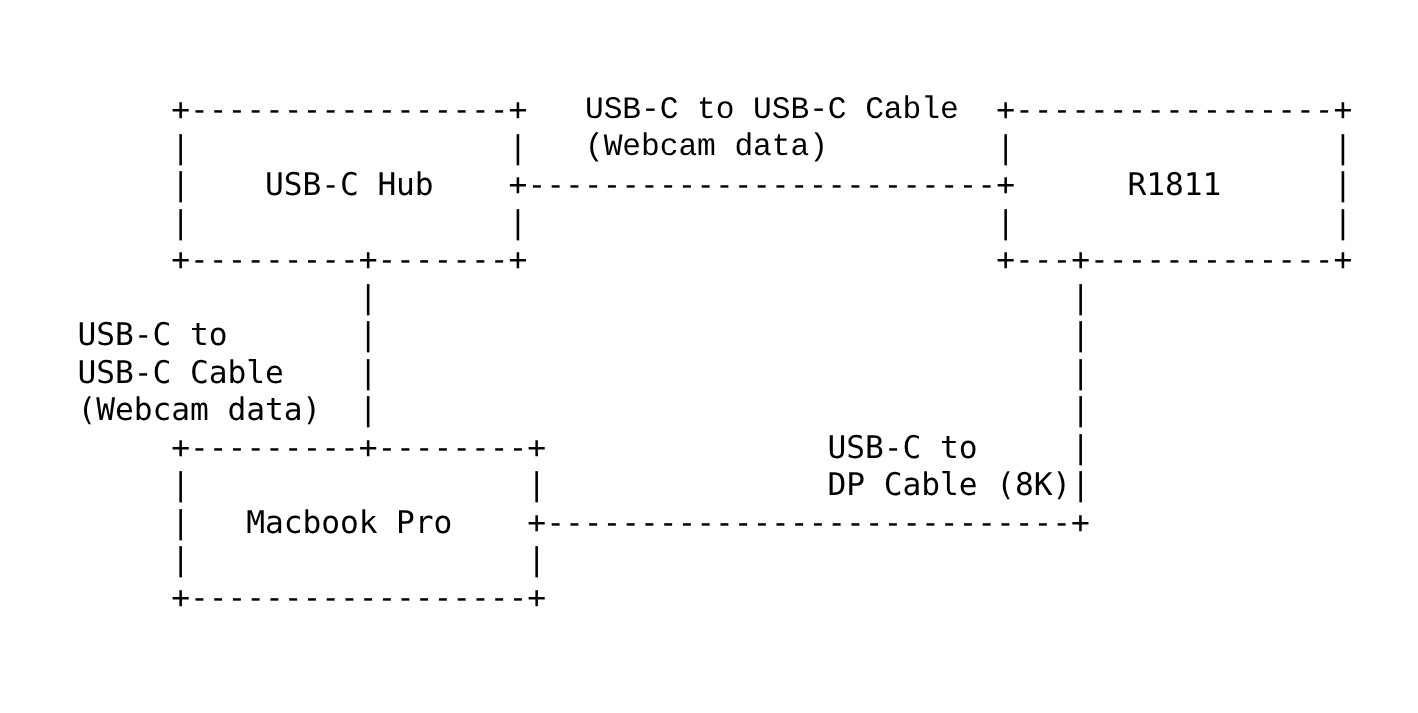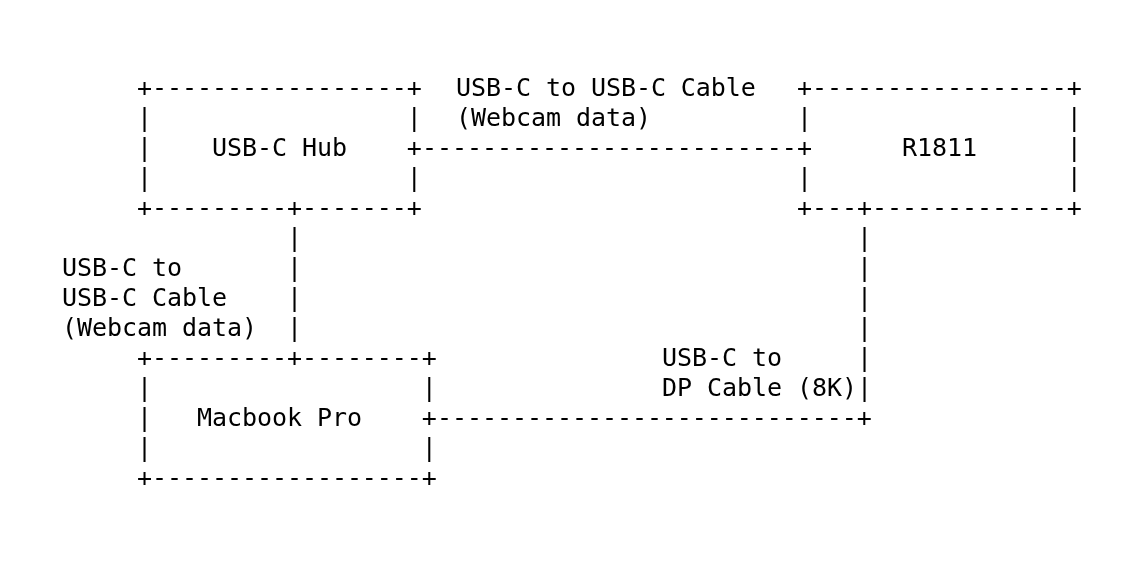--- a/index.html
+++ b/index.html
@@ -41,21 +41,21 @@
 +      R1811      |
 |                 |
 +---+-------------+</pre>
 
   <pre class="cell" style="left:137px; top:343px;">+---------+--------+
 |                  |
 |   Macbook Pro    +
 |                  |
 +------------------+</pre>
 
-  <pre class="cell" style="left:456px; top:73px;">USB-C to USB-C Cable
+  <pre class="cell" style="left:468px; top:73px;font-family:Liberation Mono, monospace;">USB-C to USB-C Cable
 (Webcam data)</pre>
 
   <pre class="cell" style="left:422px; top:133px;">-------------------------</pre>
 
   <pre class="cell" style="left:287px; top:223px;">|
 |
 |
 |</pre>
 
   <pre class="cell" style="left:62px; top:253px;">USB-C to

